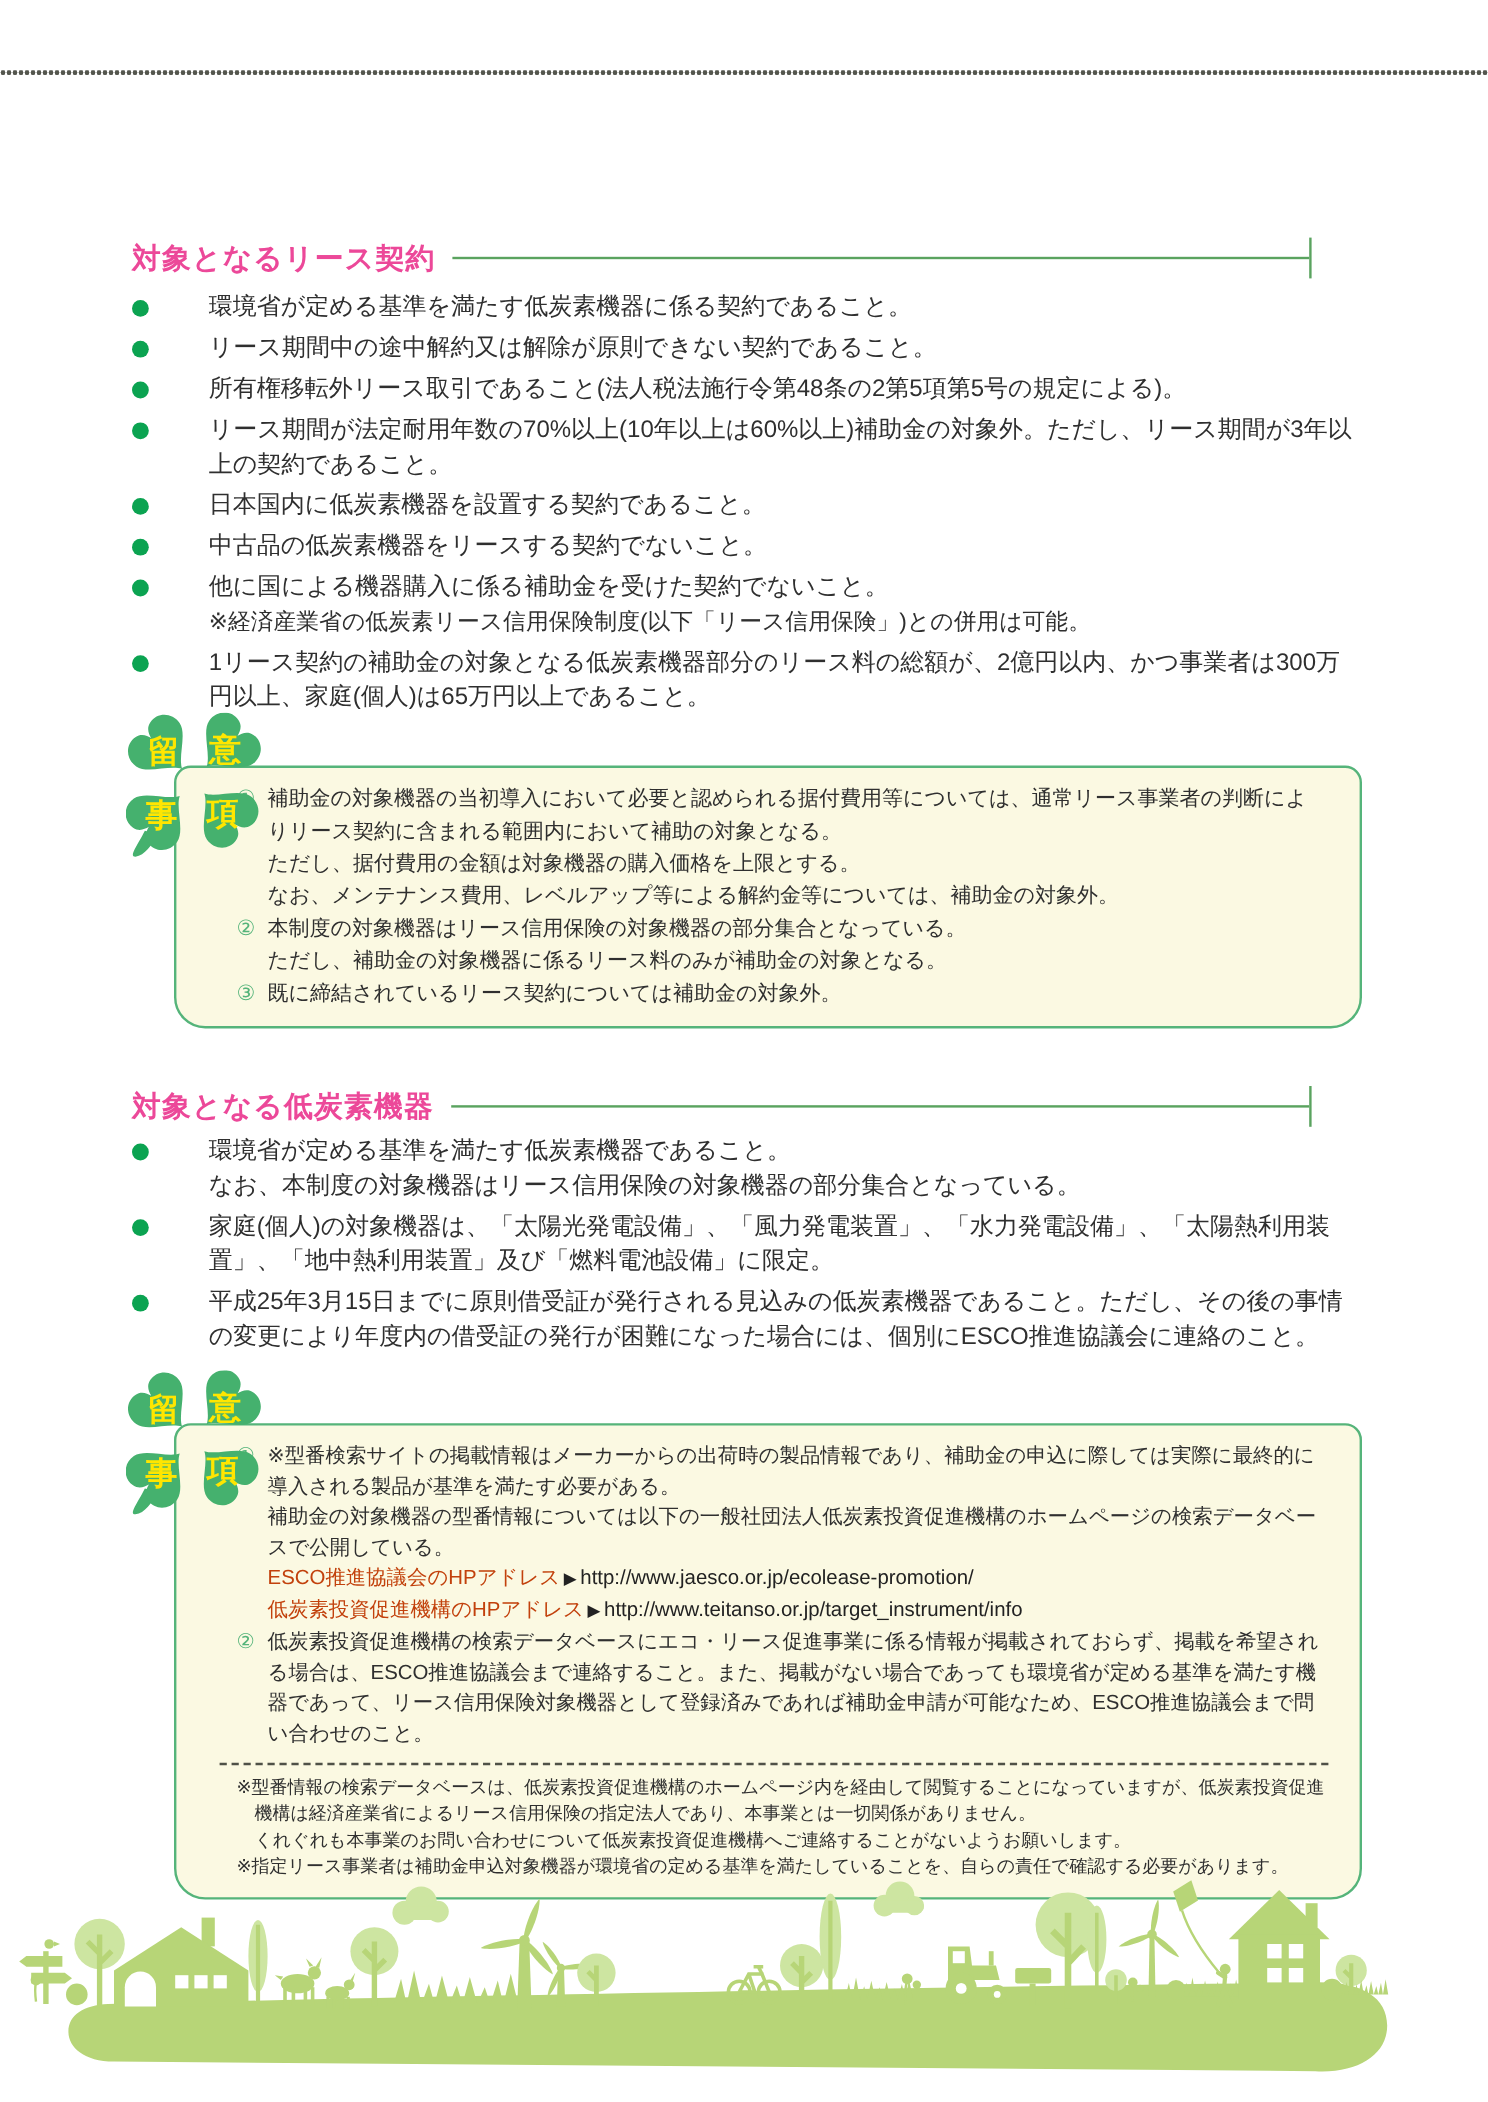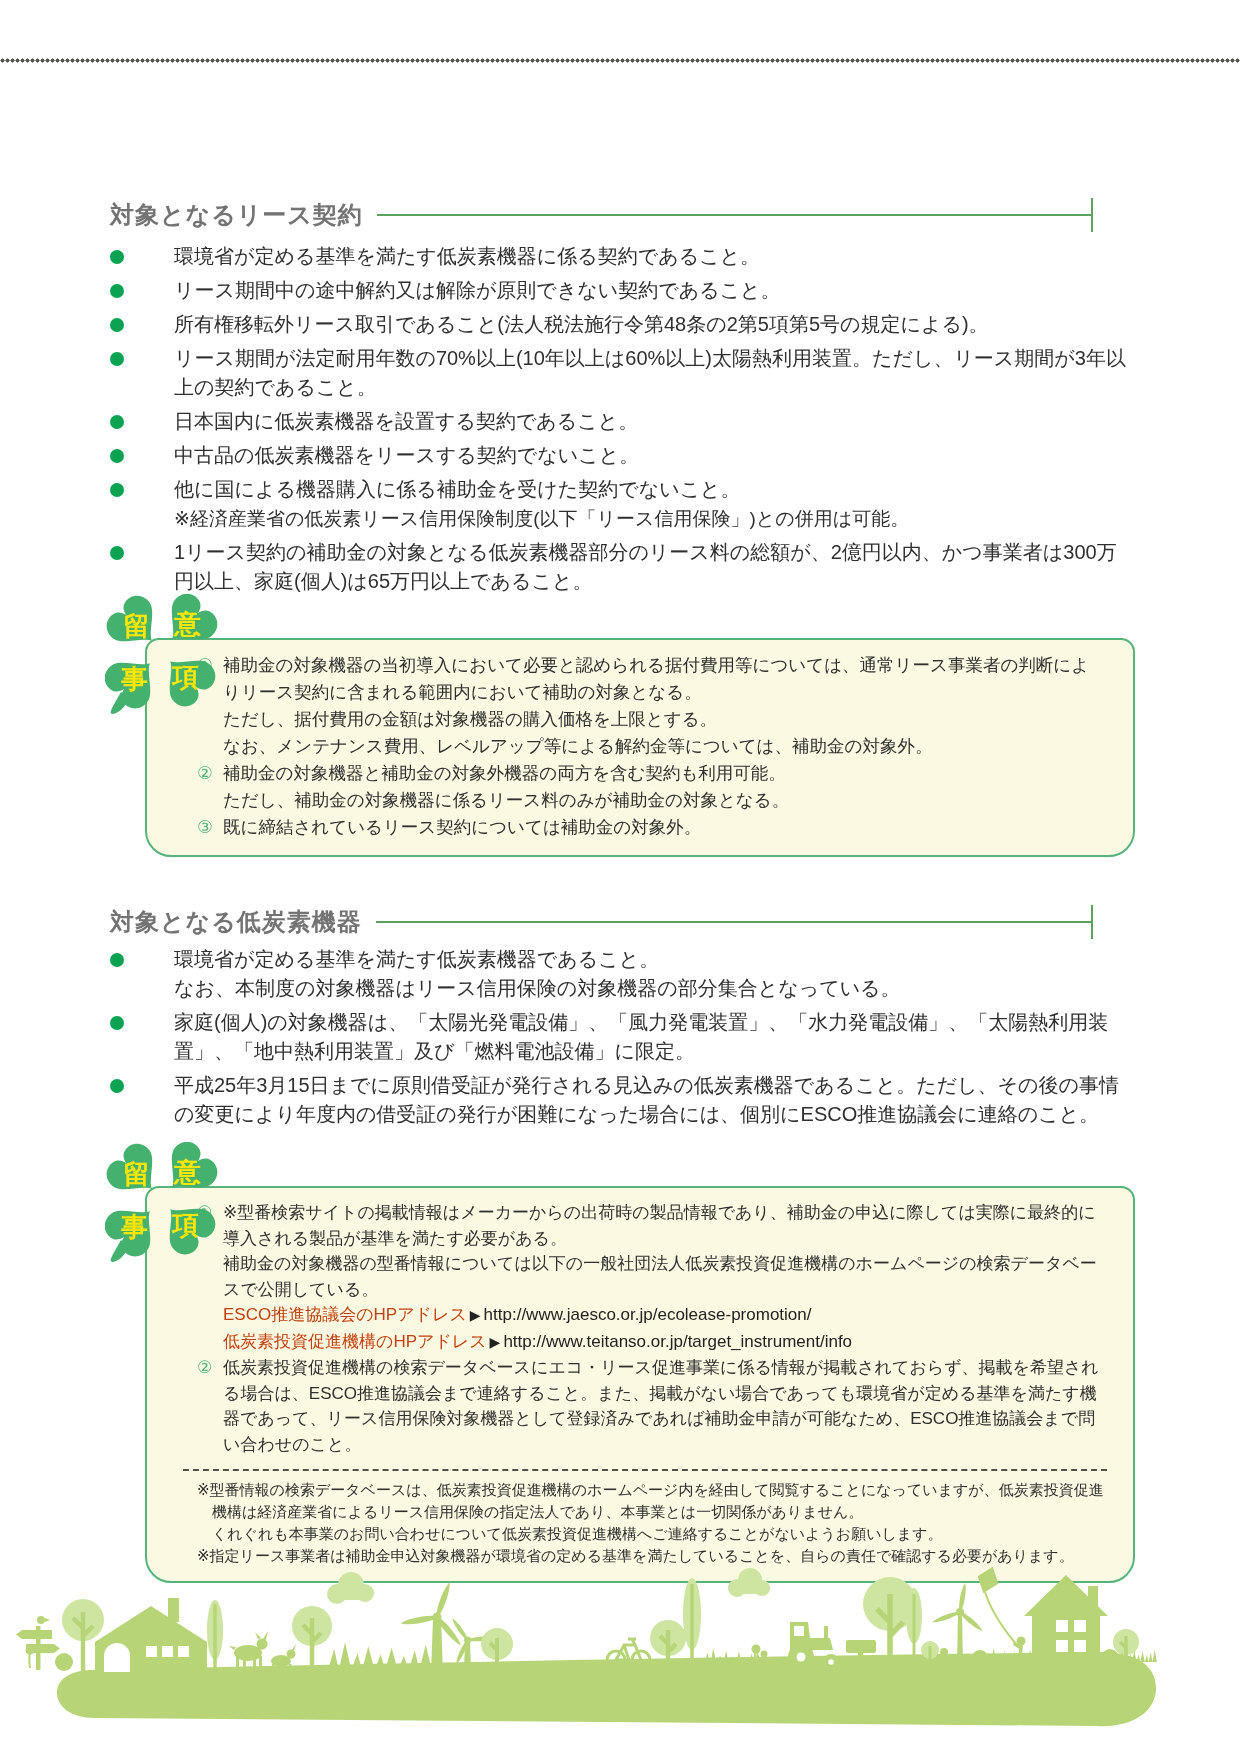--- a/index.html
+++ b/index.html
@@ -12,21 +12,21 @@
     position:absolute;top:57px;left:0;width:1240px;height:7px;
     background-image:radial-gradient(circle,#54564e 1.9px,transparent 2.2px);
     background-size:5px 7px;background-repeat:repeat-x;background-position:0 50%;
   }
   .content{position:absolute;top:0;left:110px;width:1025px;height:1752px;}
   .content > div{position:absolute;left:0;right:0;}
 
   
   .sec-head{display:flex;align-items:center;}
   .sec-head h2{
-    margin:0;font-size:24px;font-weight:700;color:#737373;letter-spacing:1px;white-space:nowrap;
+    margin:0;font-size:24px;font-weight:700;color:#ec4899;letter-spacing:1px;white-space:nowrap;
   }
   .sec-head .rule{flex:1;height:2px;background:#5aa35f;margin-left:14px;}
   .sec-head .tick{width:2px;height:34px;background:#5aa35f;margin-right:42px;}
 
   
   .bitem{display:flex;margin-bottom:5px;gap:43px;}
   .bitem .dot{flex:none;width:14px;height:14px;border-radius:50%;background:#0ba351;margin:8px 7px 0 0;}
   .btxt{flex:1;}
   .btxt p{margin:0;font-size:20px;line-height:29px;}
   .btxt p.bsub{font-size:19px;}
@@ -91,21 +91,21 @@
     </div>
     <div class="bitem">
       <span class="dot"></span>
       <div class="btxt">
           <p>所有権移転外リース取引であること(法人税法施行令第48条の2第5項第5号の規定による)。</p>
         </div>
     </div>
     <div class="bitem">
       <span class="dot"></span>
       <div class="btxt">
-          <p>リース期間が法定耐用年数の70%以上(10年以上は60%以上)太陽熱利用装置。ただし、リース期間が3年以上の契約であること。</p>
+          <p>リース期間が法定耐用年数の70%以上(10年以上は60%以上)補助金の対象外。ただし、リース期間が3年以上の契約であること。</p>
         </div>
     </div>
     <div class="bitem">
       <span class="dot"></span>
       <div class="btxt">
           <p>日本国内に低炭素機器を設置する契約であること。</p>
         </div>
     </div>
     <div class="bitem">
       <span class="dot"></span>
@@ -147,21 +147,21 @@
         <span class="nbn">①</span>
         <div class="nbb">
           <p>補助金の対象機器の当初導入において必要と認められる据付費用等については、通常リース事業者の判断によりリース契約に含まれる範囲内において補助の対象となる。</p>
           <p>ただし、据付費用の金額は対象機器の購入価格を上限とする。</p>
           <p>なお、メンテナンス費用、レベルアップ等による解約金等については、補助金の対象外。</p>
         </div>
       </div>
       <div class="nbi">
         <span class="nbn">②</span>
         <div class="nbb">
-          <p>補助金の対象機器と補助金の対象外機器の両方を含む契約も利用可能。</p>
+          <p>本制度の対象機器はリース信用保険の対象機器の部分集合となっている。</p>
           <p>ただし、補助金の対象機器に係るリース料のみが補助金の対象となる。</p>
         </div>
       </div>
       <div class="nbi">
         <span class="nbn">③</span>
         <div class="nbb">
           <p>既に締結されているリース契約については補助金の対象外。</p>
         </div>
       </div>
     </div>

